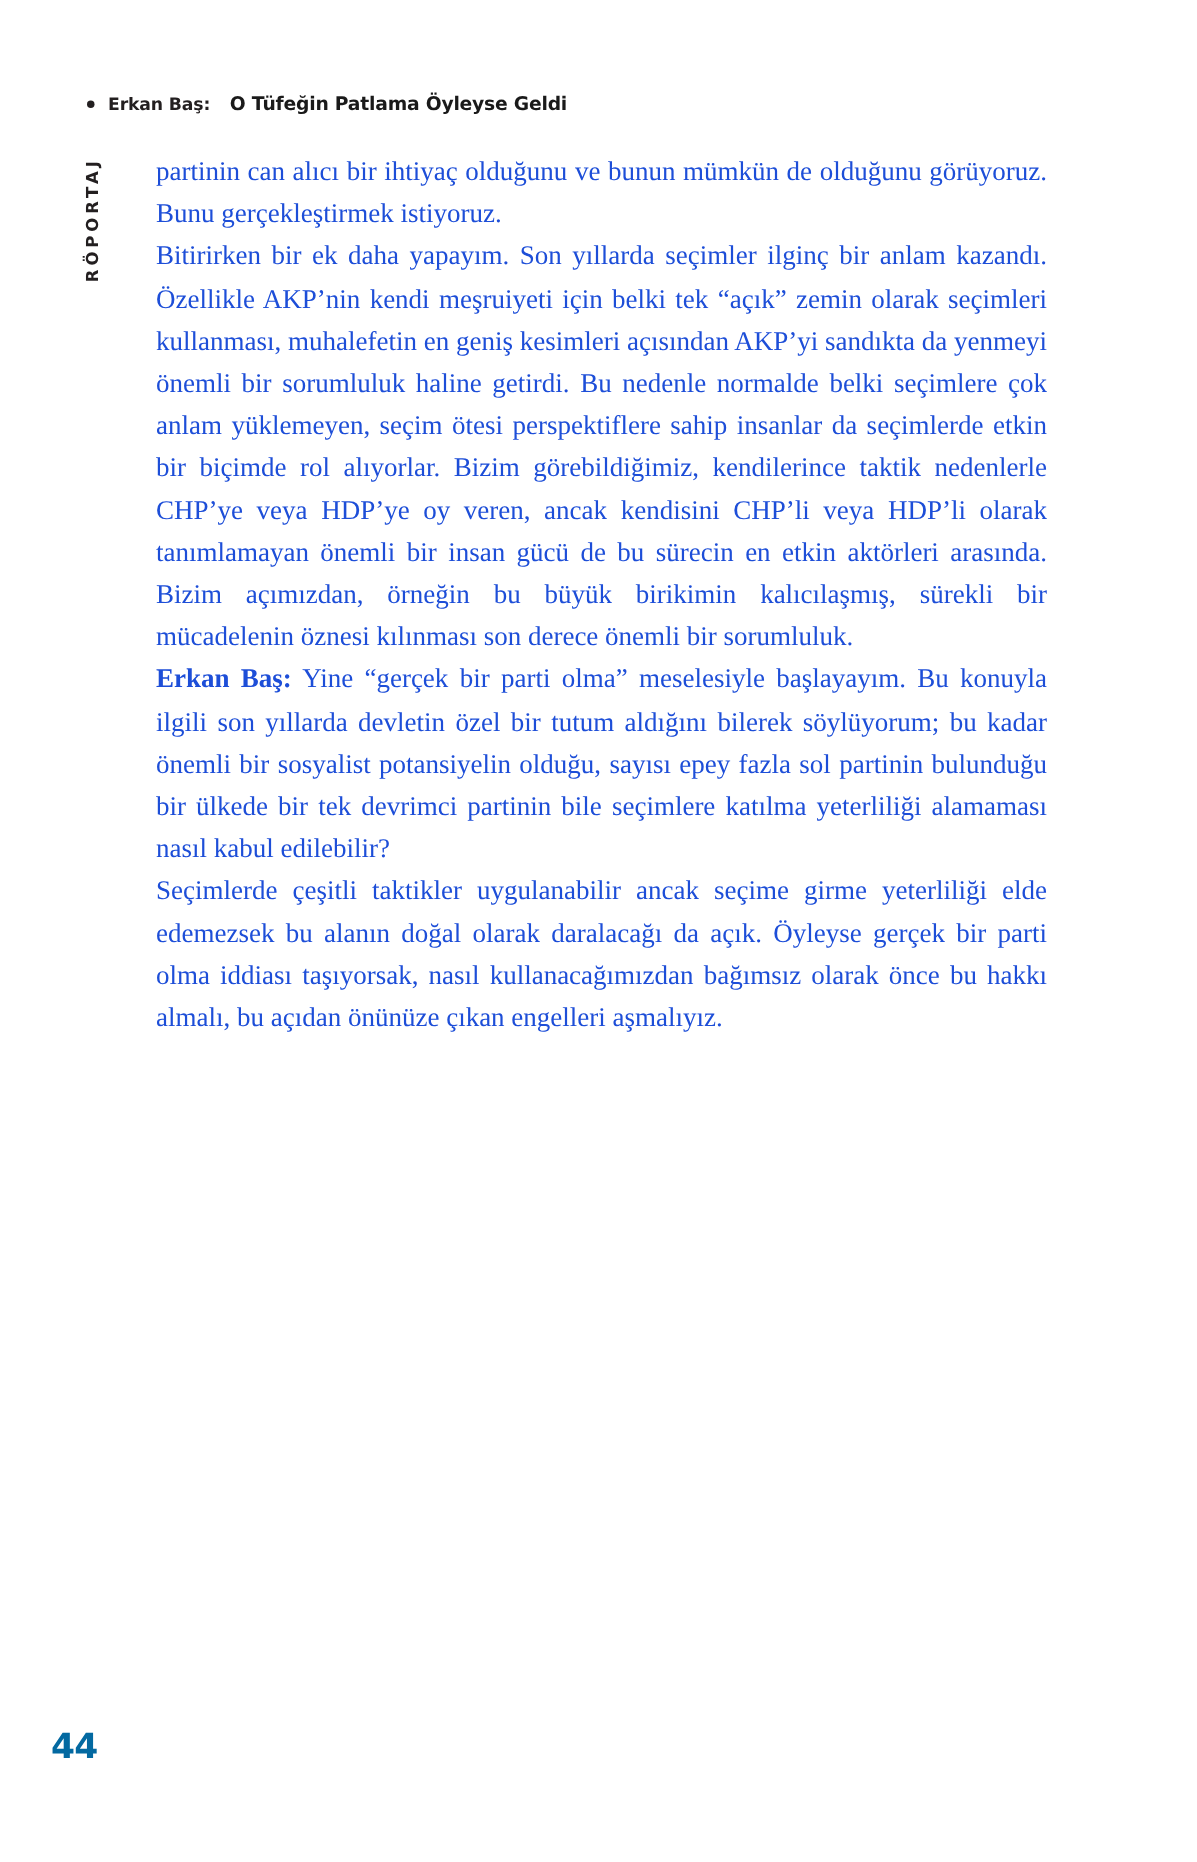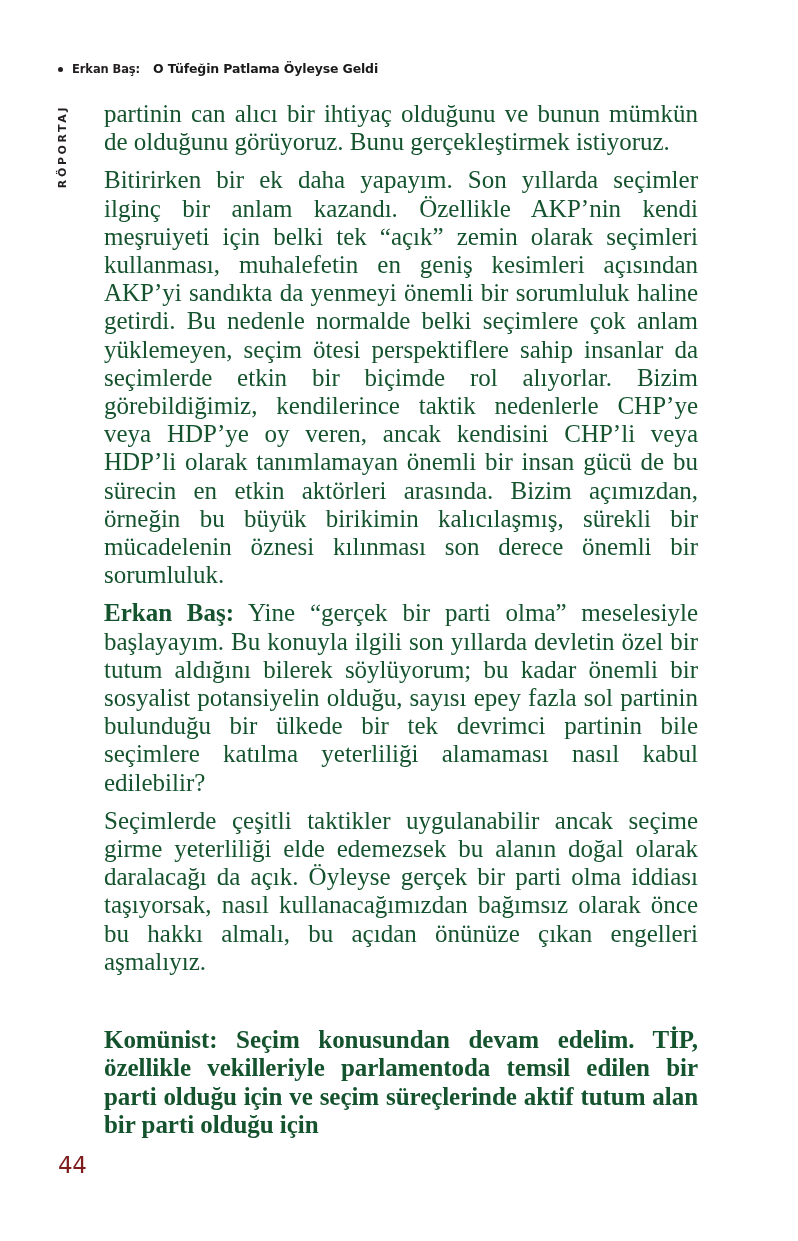--- a/index.html
+++ b/index.html
@@ -72,53 +72,53 @@
 
   
   .column {
     position: absolute;
     left: 104px;
     top: 100px;
     width: 594px;
   }
   p.para {
     margin: 0;
-    font-size: 25px;
+    font-size: 18px;
     line-height: 28.2px;
     text-align: justify;
     text-justify: inter-word;
     hyphens: manual;
-    color: #14532d;
+    color: #1d4ed8;
   }
   p.para + p.para {
-    margin-top: 10px;
+    margin-top: 0;
   }
   .block-gap-before {
     margin-top: 50px !important;
   }
   .block-gap-after {
     margin-bottom: 50px;
   }
   p.question {
     font-weight: 700;
     letter-spacing: -0.05px;
   }
   .speaker {
     font-weight: 700;
   }
 
   
   .folio {
     position: absolute;
-    left: 58px;
+    left: 34px;
     top: 1152px;
     font-family: "DejaVu Sans", "Liberation Sans", sans-serif;
     font-size: 23px;
-    font-weight: 400;
-    color: #7f1d1d;
+    font-weight: 700;
+    color: #0369a1;
     letter-spacing: -0.5px;
   }
 </style>
 </head>
 <body>
 
 <div class="page">
 
   <div class="running-header">
     <span class="header-bullet"></span>
@@ -132,19 +132,18 @@
 
     <p class="para">partinin can alıcı bir ihtiyaç olduğunu ve bunun mümkün de olduğunu görüyoruz. Bunu gerçekleştirmek istiyoruz.</p>
 
     <p class="para">Bitirirken bir ek daha yapayım. Son yıllarda seçimler ilginç bir anlam kazandı. Özellikle AKP’nin kendi meşruiyeti için belki tek “açık” zemin olarak seçimleri kullanması, muhalefetin en geniş kesimleri açısından AKP’yi sandıkta da yenmeyi önemli bir sorumluluk haline getirdi. Bu nedenle normalde belki seçimlere çok anlam yüklemeyen, seçim ötesi perspektiflere sahip insanlar da seçimlerde etkin bir biçimde rol alıyorlar. Bizim görebildiğimiz, kendilerince taktik nedenlerle CHP’ye veya HDP’ye oy veren, ancak kendisini CHP’li veya HDP’li olarak tanımlamayan önemli bir insan gücü de bu sürecin en etkin aktörleri arasında. Bizim açımızdan, örneğin bu büyük birikimin kalıcılaşmış, sürekli bir mücadelenin öznesi kılınması son derece önemli bir sorumluluk.</p>
 
 
     <p class="para"><span class="speaker">Erkan Baş:</span><span> Yine “gerçek bir parti olma” meselesiyle başlayayım. Bu konuyla ilgili son yıllarda devletin özel bir tutum aldığını bilerek söylüyorum; bu kadar önemli bir sosyalist potansiyelin olduğu, sayısı epey fazla sol partinin bulunduğu bir ülkede bir tek devrimci partinin bile seçimlere katılma yeterliliği alamaması nasıl kabul edilebilir?</span></p>
 
     <p class="para">Seçimlerde çeşitli taktikler uygulanabilir ancak seçime girme yeterliliği elde edemezsek bu alanın doğal olarak daralacağı da açık. Öyleyse gerçek bir parti olma iddiası taşıyorsak, nasıl kullanacağımızdan bağımsız olarak önce bu hakkı almalı, bu açıdan önünüze çıkan engelleri aşmalıyız.</p>
 
-    <p class="para question block-gap-before"><span class="speaker">Komünist:</span><span> Seçim konusundan devam edelim. TİP, özellikle vekilleriyle parlamentoda temsil edilen bir parti olduğu için ve seçim süreçlerinde aktif tutum alan bir parti olduğu için</span></p>
 
   </div>
 
   <div class="folio">44</div>
 
 </div>
 
 </body></html>

